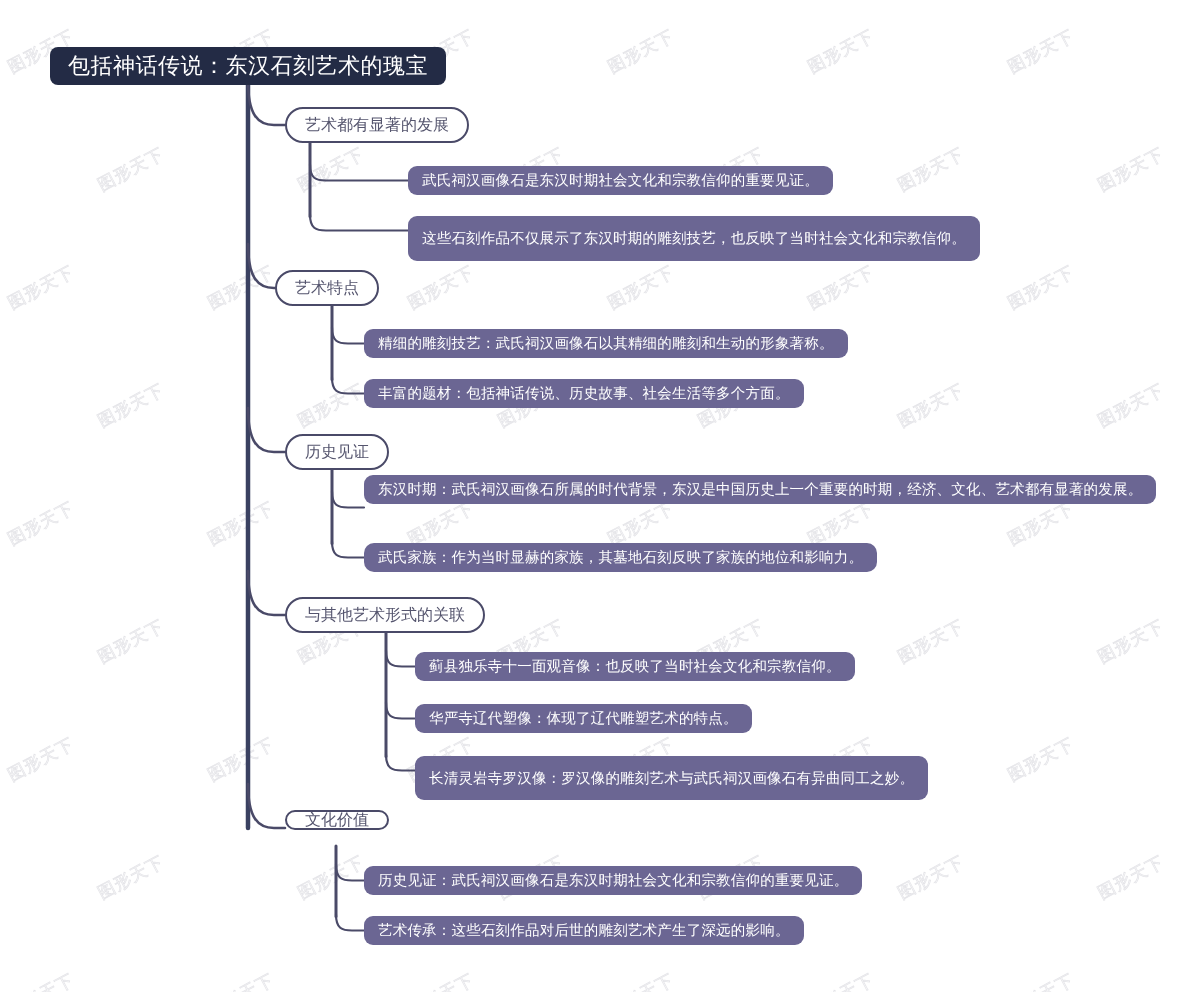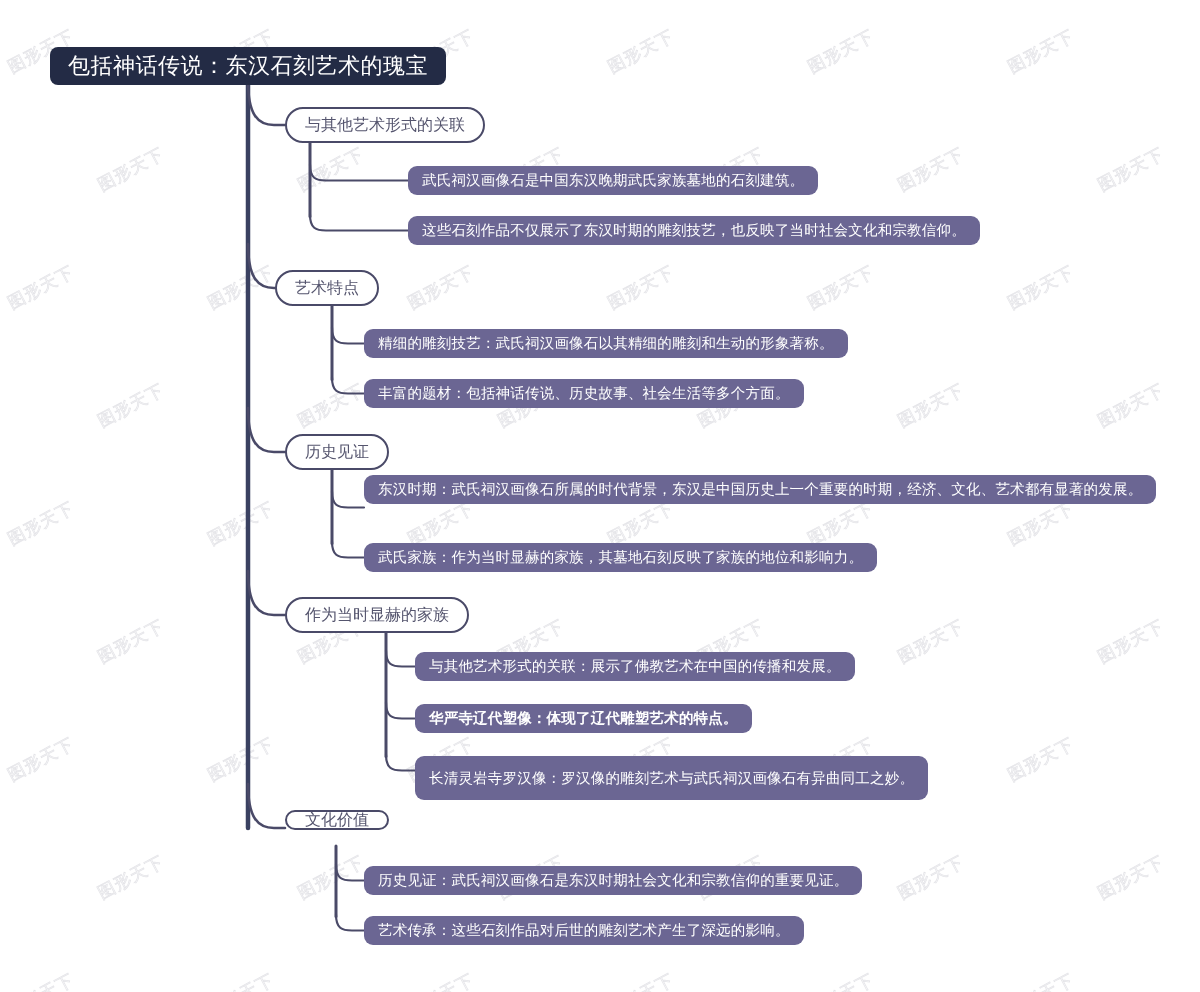--- a/index.html
+++ b/index.html
@@ -170,29 +170,29 @@
     <path d="M 386 702.5 C 386 716.5, 392 718.5, 402 718.5 L 415 718.5" fill="none" stroke="#4a4a68" stroke-width="2.2" stroke-linecap="round"></path>
     <path d="M 386 754.5 C 386 768.5, 392 770.5, 402 770.5 L 415 770.5" fill="none" stroke="#4a4a68" stroke-width="2.2" stroke-linecap="round"></path>
     <path d="M 248 784 C 248 818, 258 828, 274 828 L 285 828" fill="none" stroke="#4a4a68" stroke-width="2.6" stroke-linecap="round"></path>
     <path d="M 336 846 L 336 916.5" fill="none" stroke="#4a4a68" stroke-width="3" stroke-linecap="round"></path>
     <path d="M 336 864.5 C 336 878.5, 342 880.5, 352 880.5 L 364 880.5" fill="none" stroke="#4a4a68" stroke-width="2.2" stroke-linecap="round"></path>
     <path d="M 336 914.5 C 336 928.5, 342 930.5, 352 930.5 L 364 930.5" fill="none" stroke="#4a4a68" stroke-width="2.2" stroke-linecap="round"></path>
   </svg>
 
 <div id="nodes">
     <div class="node node-root" style="left: 50px; top: 47px; height: 38px;">包括神话传说：东汉石刻艺术的瑰宝</div>
-    <div class="node node-branch" style="left: 285px; top: 107px; height: 36px;">与其他艺术形式的关联</div>
-    <div class="node node-leaf" style="left: 408px; top: 166px; height: 29px;">武氏祠汉画像石是中国东汉晚期武氏家族墓地的石刻建筑。</div>
-    <div class="node node-leaf" style="left: 408px; top: 216px; height: 29px;">这些石刻作品不仅展示了东汉时期的雕刻技艺，也反映了当时社会文化和宗教信仰。</div>
+    <div class="node node-branch" style="left: 285px; top: 107px; height: 36px;">艺术都有显著的发展</div>
+    <div class="node node-leaf" style="left: 408px; top: 166px; height: 29px;">武氏祠汉画像石是东汉时期社会文化和宗教信仰的重要见证。</div>
+    <div class="node node-leaf" style="left: 408px; top: 216px; height: 45px;">这些石刻作品不仅展示了东汉时期的雕刻技艺，也反映了当时社会文化和宗教信仰。</div>
     <div class="node node-branch" style="left: 275px; top: 270px; height: 36px;">艺术特点</div>
     <div class="node node-leaf" style="left: 364px; top: 379px; height: 29px;">丰富的题材：包括神话传说、历史故事、社会生活等多个方面。</div>
     <div class="node node-leaf" style="left: 364px; top: 329px; height: 29px;">精细的雕刻技艺：武氏祠汉画像石以其精细的雕刻和生动的形象著称。</div>
     <div class="node node-branch" style="left: 285px; top: 434px; height: 36px;">历史见证</div>
     <div class="node node-leaf" style="left: 364px; top: 475px; height: 29px;">东汉时期：武氏祠汉画像石所属的时代背景，东汉是中国历史上一个重要的时期，经济、文化、艺术都有显著的发展。</div>
-    <div class="node node-leaf" style="left: 364px; top: 543px; height: 29px;">武氏家族：作为当时显赫的家族，其墓地石刻反映了家族的地位和影响力。</div>
-    <div class="node node-branch" style="left: 285px; top: 597px; height: 36px;">作为当时显赫的家族</div>
-    <div class="node node-leaf" style="left: 415px; top: 652px; height: 29px;">与其他艺术形式的关联：展示了佛教艺术在中国的传播和发展。</div>
-    <div class="node node-leaf" style="left: 415px; top: 704px; height: 29px; font-weight: bold;">华严寺辽代塑像：体现了辽代雕塑艺术的特点。</div>
+    <div class="node node-leaf" style="left: 364px; top: 543px; height: 29px; border-radius: 10px;">武氏家族：作为当时显赫的家族，其墓地石刻反映了家族的地位和影响力。</div>
+    <div class="node node-branch" style="left: 285px; top: 597px; height: 36px;">与其他艺术形式的关联</div>
+    <div class="node node-leaf" style="left: 415px; top: 652px; height: 29px;">蓟县独乐寺十一面观音像：也反映了当时社会文化和宗教信仰。</div>
+    <div class="node node-leaf" style="left: 415px; top: 704px; height: 29px;">华严寺辽代塑像：体现了辽代雕塑艺术的特点。</div>
     <div class="node node-leaf" style="left: 415px; top: 756px; height: 44px;">长清灵岩寺罗汉像：罗汉像的雕刻艺术与武氏祠汉画像石有异曲同工之妙。</div>
     <div class="node node-branch" style="left: 285px; top: 810px; height: 20px;">文化价值</div>
     <div class="node node-leaf" style="left: 364px; top: 866px; height: 29px;">历史见证：武氏祠汉画像石是东汉时期社会文化和宗教信仰的重要见证。</div>
     <div class="node node-leaf" style="left: 364px; top: 916px; height: 29px;">艺术传承：这些石刻作品对后世的雕刻艺术产生了深远的影响。</div>
   </div>
 
 </body></html>

